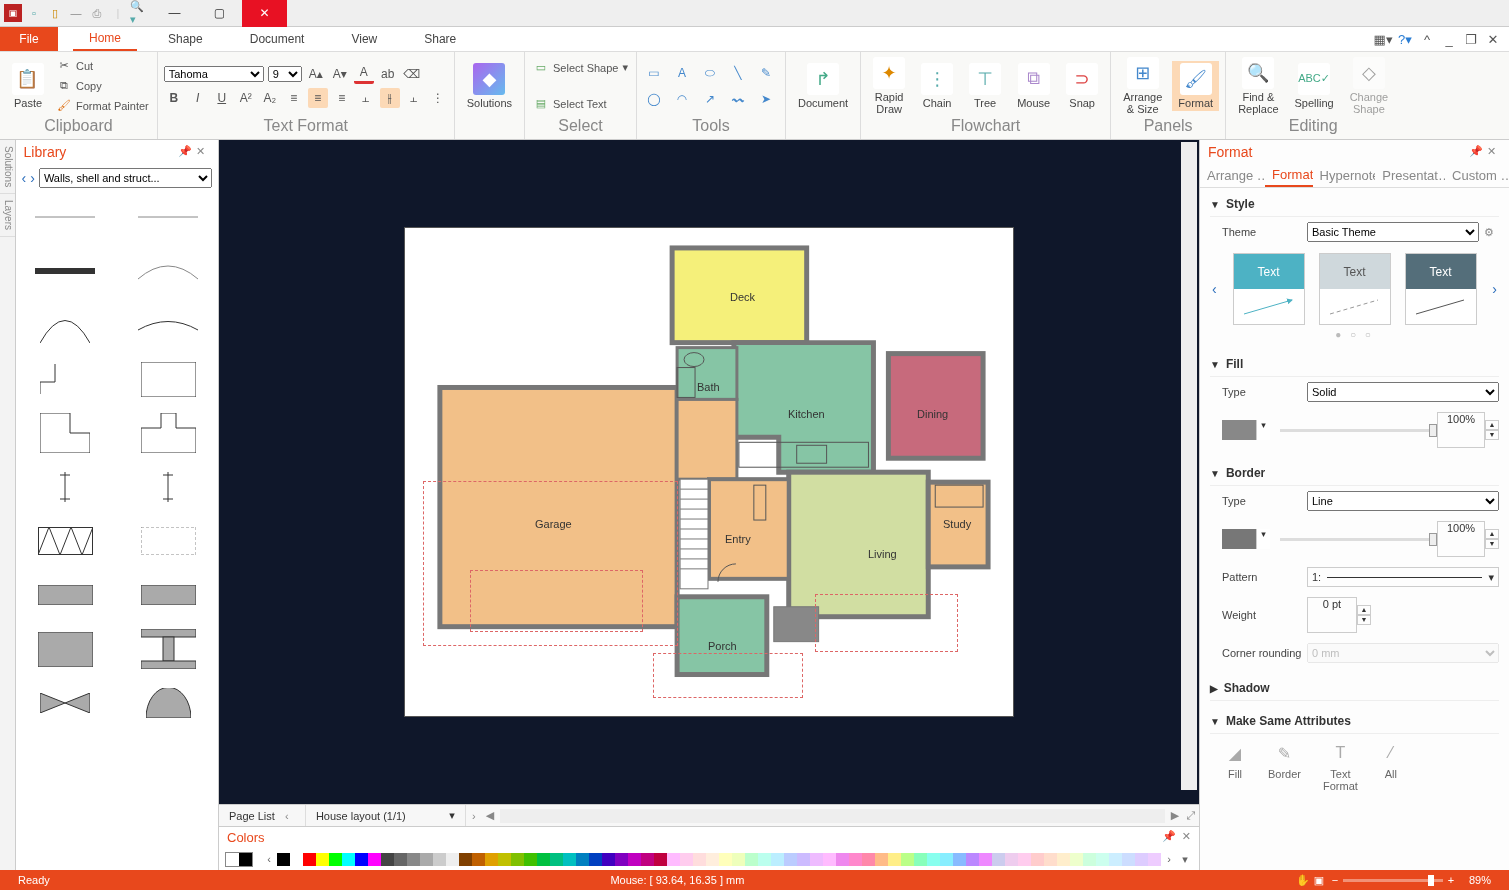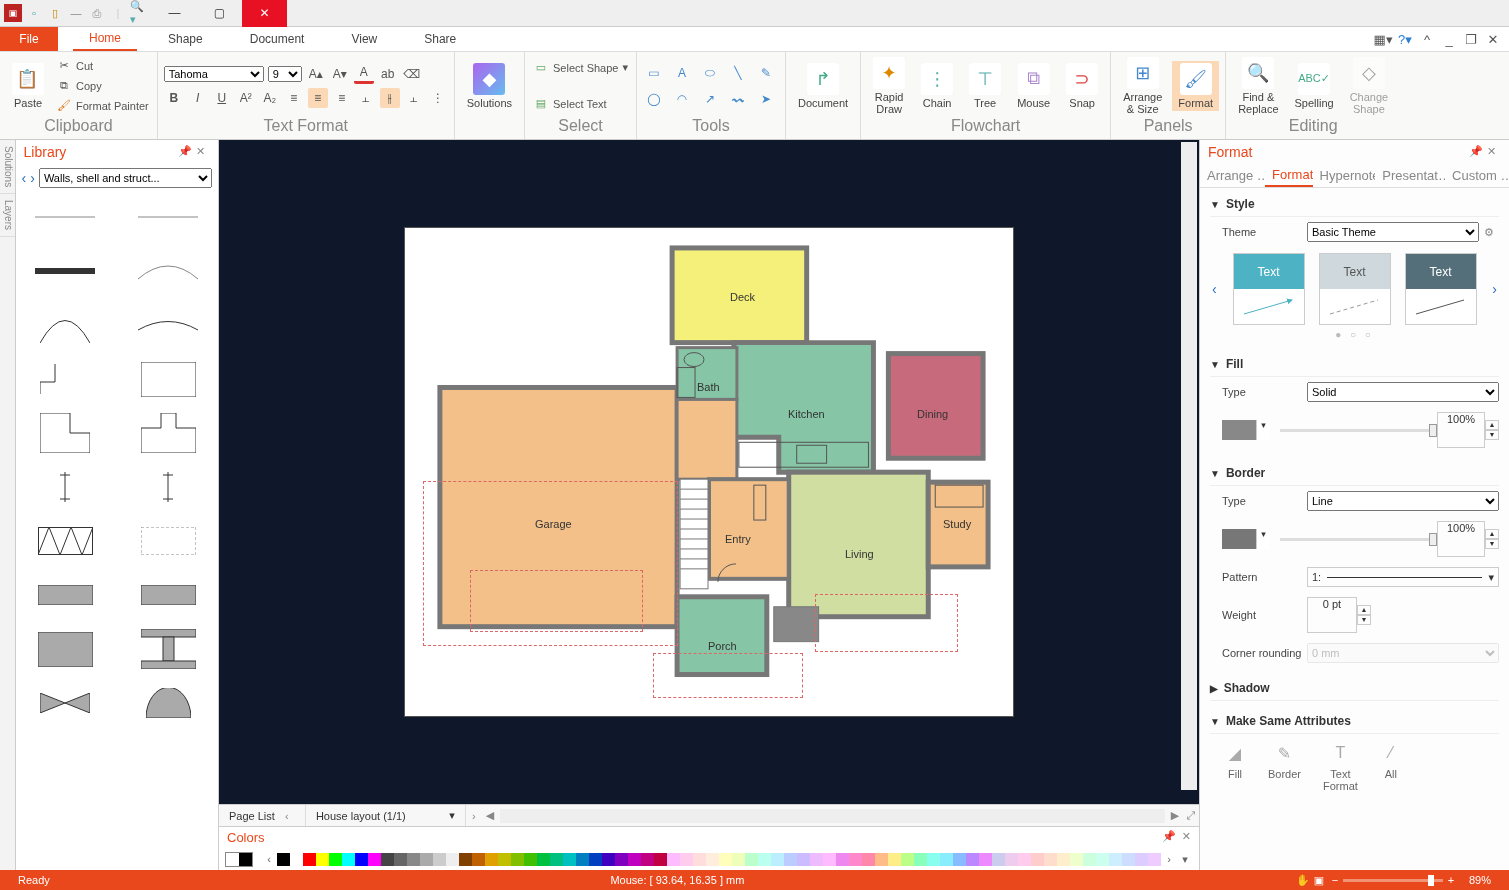--- a/index.html
+++ b/index.html
@@ -522,21 +522,21 @@
         <div class="dash-guide" style="left:65px;top:342px;width:173px;height:62px;"></div>
         <div class="dash-guide" style="left:248px;top:425px;width:150px;height:45px;"></div>
         <div class="dash-guide" style="left:410px;top:366px;width:143px;height:58px;"></div>
 
         <div class="rl" style="left:325px;top:63px;">Deck</div>
         <div class="rl" style="left:292px;top:153px;">Bath</div>
         <div class="rl" style="left:383px;top:180px;">Kitchen</div>
         <div class="rl" style="left:512px;top:180px;">Dining</div>
         <div class="rl" style="left:130px;top:290px;">Garage</div>
         <div class="rl" style="left:320px;top:305px;">Entry</div>
-        <div class="rl" style="left:412px;top:320px;padding-left:28px;">Living</div>
+        <div class="rl" style="left:435px;top:320px;padding-left:28px;">Living</div>
         <div class="rl" style="left:538px;top:290px;">Study</div>
         <div class="rl" style="left:303px;top:412px;">Porch</div>
       </div>
     </div>
 
     <div class="page-bar">
       <div class="pb-item">
           <span>Page List</span> 
           <span class="arrow">‹</span>
         </div>

